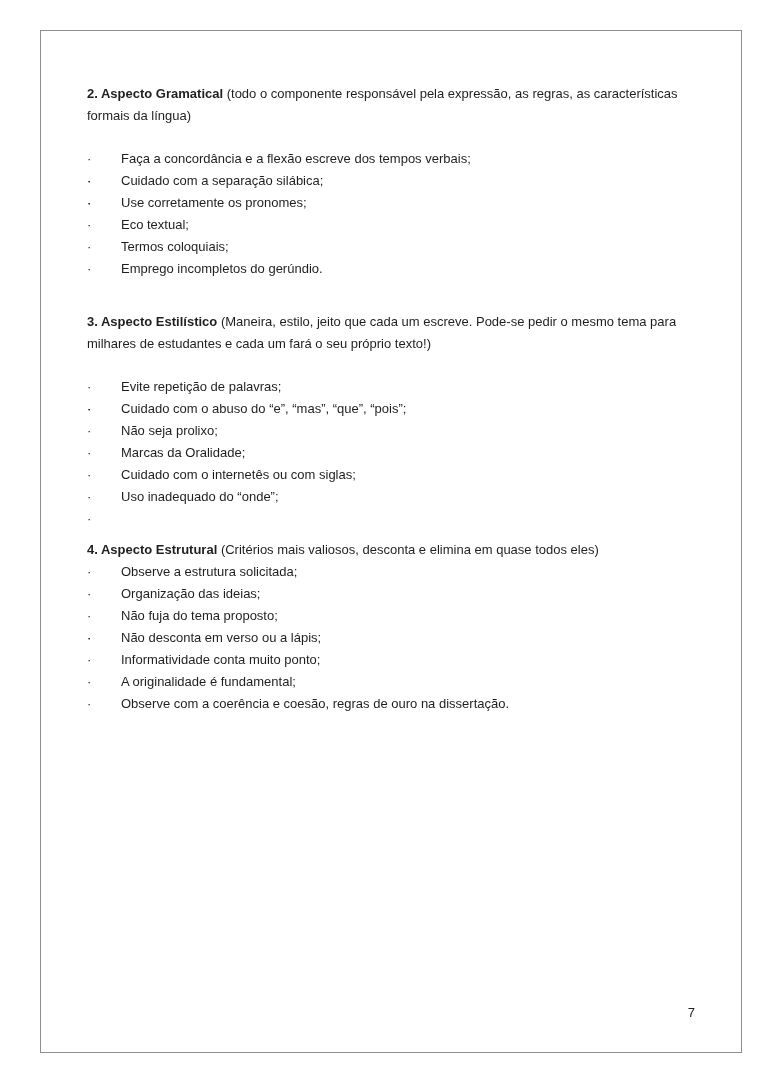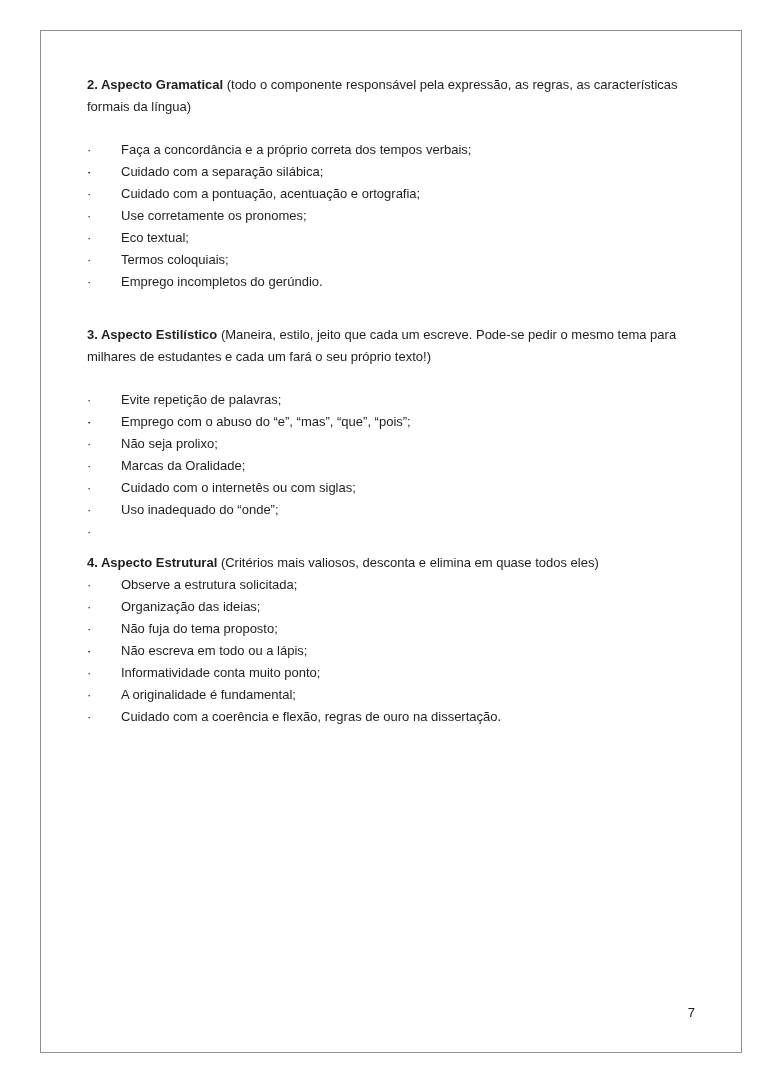--- a/index.html
+++ b/index.html
@@ -21,21 +21,21 @@
     top: 30px;
     width: 702px;
     height: 1023px;
     box-sizing: border-box;
     border: 1px solid #8f8f8f;
     background: #ffffff;
   }
   .content {
     position: absolute;
     left: 46px;
-    top: 43px;
+    top: 52px;
     width: 624px;
     color: #1f1f1f;
     font-size: 13px;
     line-height: 22px;
   }
   .section + .section { margin-top: 31px; }
   .section-heading { margin: 0; }
   .section-heading b { font-weight: bold; }
   .section.gap .section-heading { margin-bottom: 21px; }
   ul.bullets {
@@ -68,53 +68,53 @@
 </head>
 <body>
 
 <div class="canvas">
   <div class="page">
     <div class="content">
       <div>
           <section class="section gap">
             <p class="section-heading"><b>2. Aspecto Gramatical</b><span> (todo o componente responsável pela expressão, as regras, as características formais da língua)</span></p>
             <ul class="bullets">
-              <li><span class="dot">·</span><span class="item-text">Faça a concordância e a próprio correta dos tempos verbais;</span></li>
+              <li><span class="dot">·</span><span class="item-text">Faça a concordância e a flexão escreve dos tempos verbais;</span></li>
               <li><span class="dot">·</span></li>
               <li><span class="dot">·</span><span class="item-text">Cuidado com a separação silábica;</span></li>
-              <li><span class="dot">·</span><span class="item-text">Cuidado com a pontuação, acentuação e ortografia;</span></li>
+              <li><span class="dot">·</span></li>
               <li><span class="dot">·</span><span class="item-text">Use corretamente os pronomes;</span></li>
               <li><span class="dot">·</span><span class="item-text">Eco textual;</span></li>
               <li><span class="dot">·</span><span class="item-text">Termos coloquiais;</span></li>
               <li><span class="dot">·</span><span class="item-text">Emprego incompletos do gerúndio.</span></li>
             </ul>
           </section>
           <section class="section gap">
             <p class="section-heading"><b>3. Aspecto Estilístico</b><span> (Maneira, estilo, jeito que cada um escreve. Pode-se pedir o mesmo tema para milhares de estudantes e cada um fará o seu próprio texto!)</span></p>
             <ul class="bullets">
               <li><span class="dot">·</span><span class="item-text">Evite repetição de palavras;</span></li>
               <li><span class="dot">·</span></li>
-              <li><span class="dot">·</span><span class="item-text">Emprego com o abuso do “e”, “mas”, “que”, “pois”;</span></li>
+              <li><span class="dot">·</span><span class="item-text">Cuidado com o abuso do “e”, “mas”, “que”, “pois”;</span></li>
               <li><span class="dot">·</span><span class="item-text">Não seja prolixo;</span></li>
               <li><span class="dot">·</span><span class="item-text">Marcas da Oralidade;</span></li>
               <li><span class="dot">·</span><span class="item-text">Cuidado com o internetês ou com siglas;</span></li>
               <li><span class="dot">·</span><span class="item-text">Uso inadequado do “onde”;</span></li>
               <li><span class="dot">·</span></li>
             </ul>
           </section>
           <section class="section">
             <p class="section-heading"><b>4. Aspecto Estrutural</b><span> (Critérios mais valiosos, desconta e elimina em quase todos eles)</span></p>
             <ul class="bullets">
               <li><span class="dot">·</span><span class="item-text">Observe a estrutura solicitada;</span></li>
               <li><span class="dot">·</span><span class="item-text">Organização das ideias;</span></li>
               <li><span class="dot">·</span><span class="item-text">Não fuja do tema proposto;</span></li>
               <li><span class="dot">·</span></li>
-              <li><span class="dot">·</span><span class="item-text">Não escreva em todo ou a lápis;</span></li>
+              <li><span class="dot">·</span><span class="item-text">Não desconta em verso ou a lápis;</span></li>
               <li><span class="dot">·</span><span class="item-text">Informatividade conta muito ponto;</span></li>
               <li><span class="dot">·</span><span class="item-text">A originalidade é fundamental;</span></li>
-              <li><span class="dot">·</span><span class="item-text">Cuidado com a coerência e flexão, regras de ouro na dissertação.</span></li>
+              <li><span class="dot">·</span><span class="item-text">Observe com a coerência e coesão, regras de ouro na dissertação.</span></li>
             </ul>
           </section>
         </div>
     </div>
     <div class="page-number">7</div>
   </div>
 </div>
 
 </body></html>

